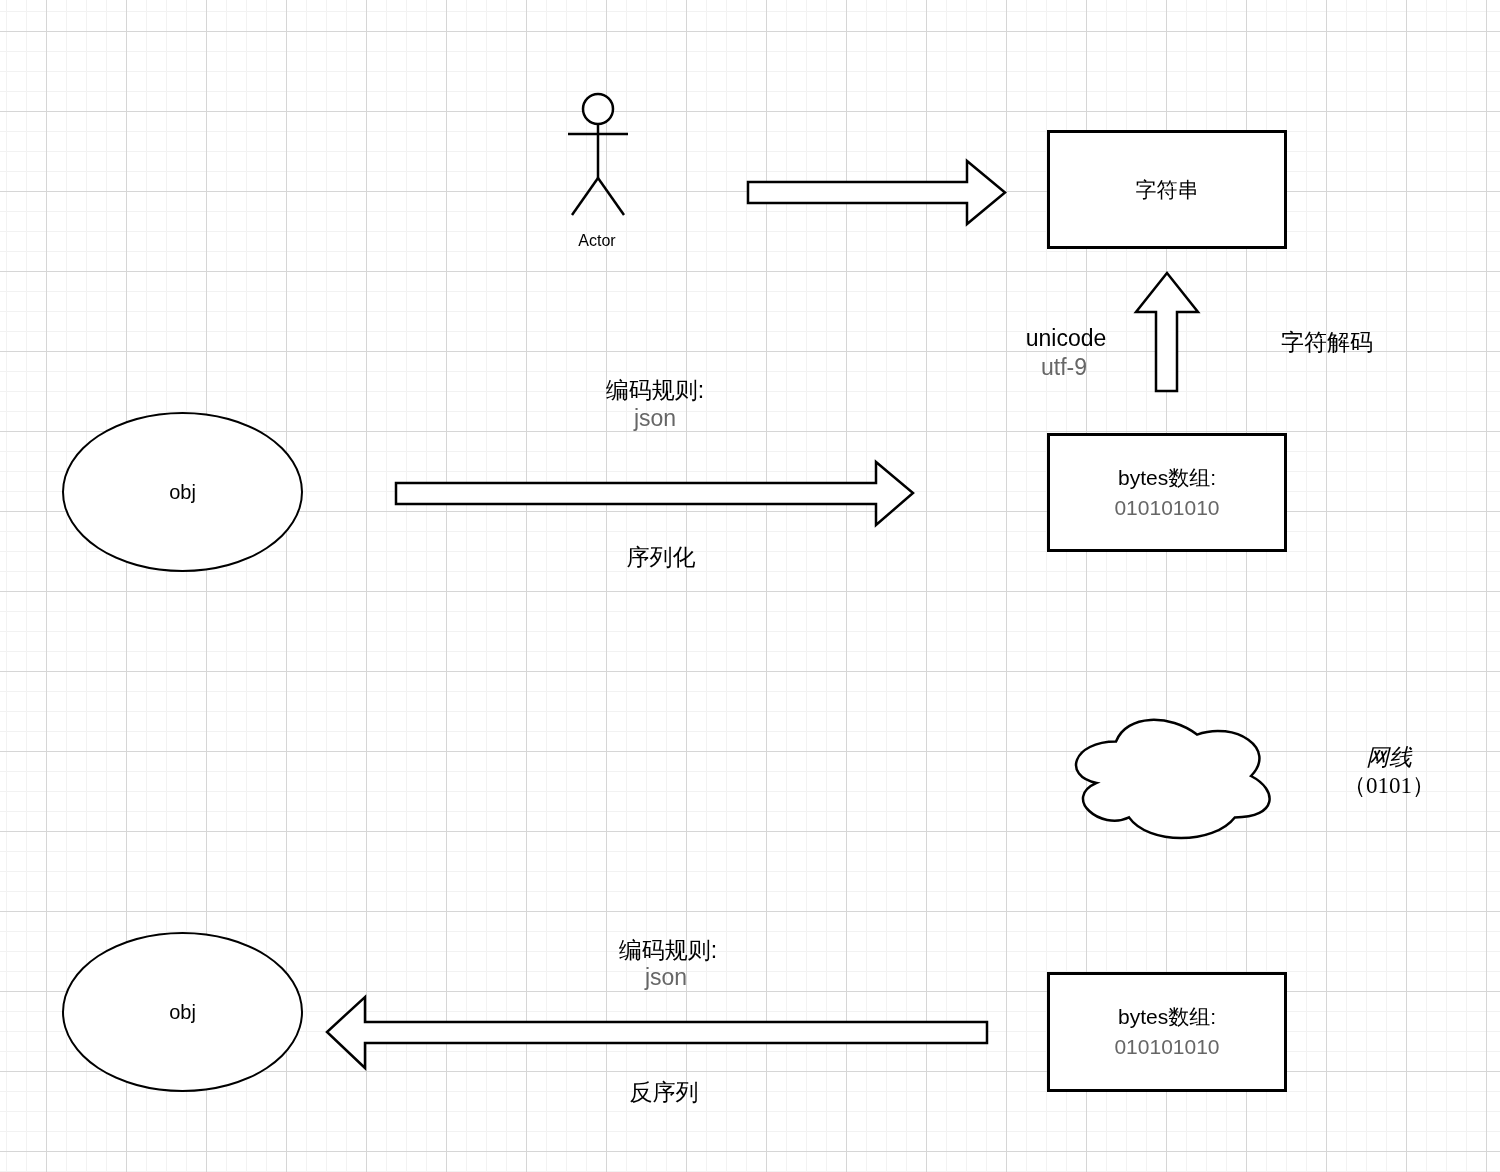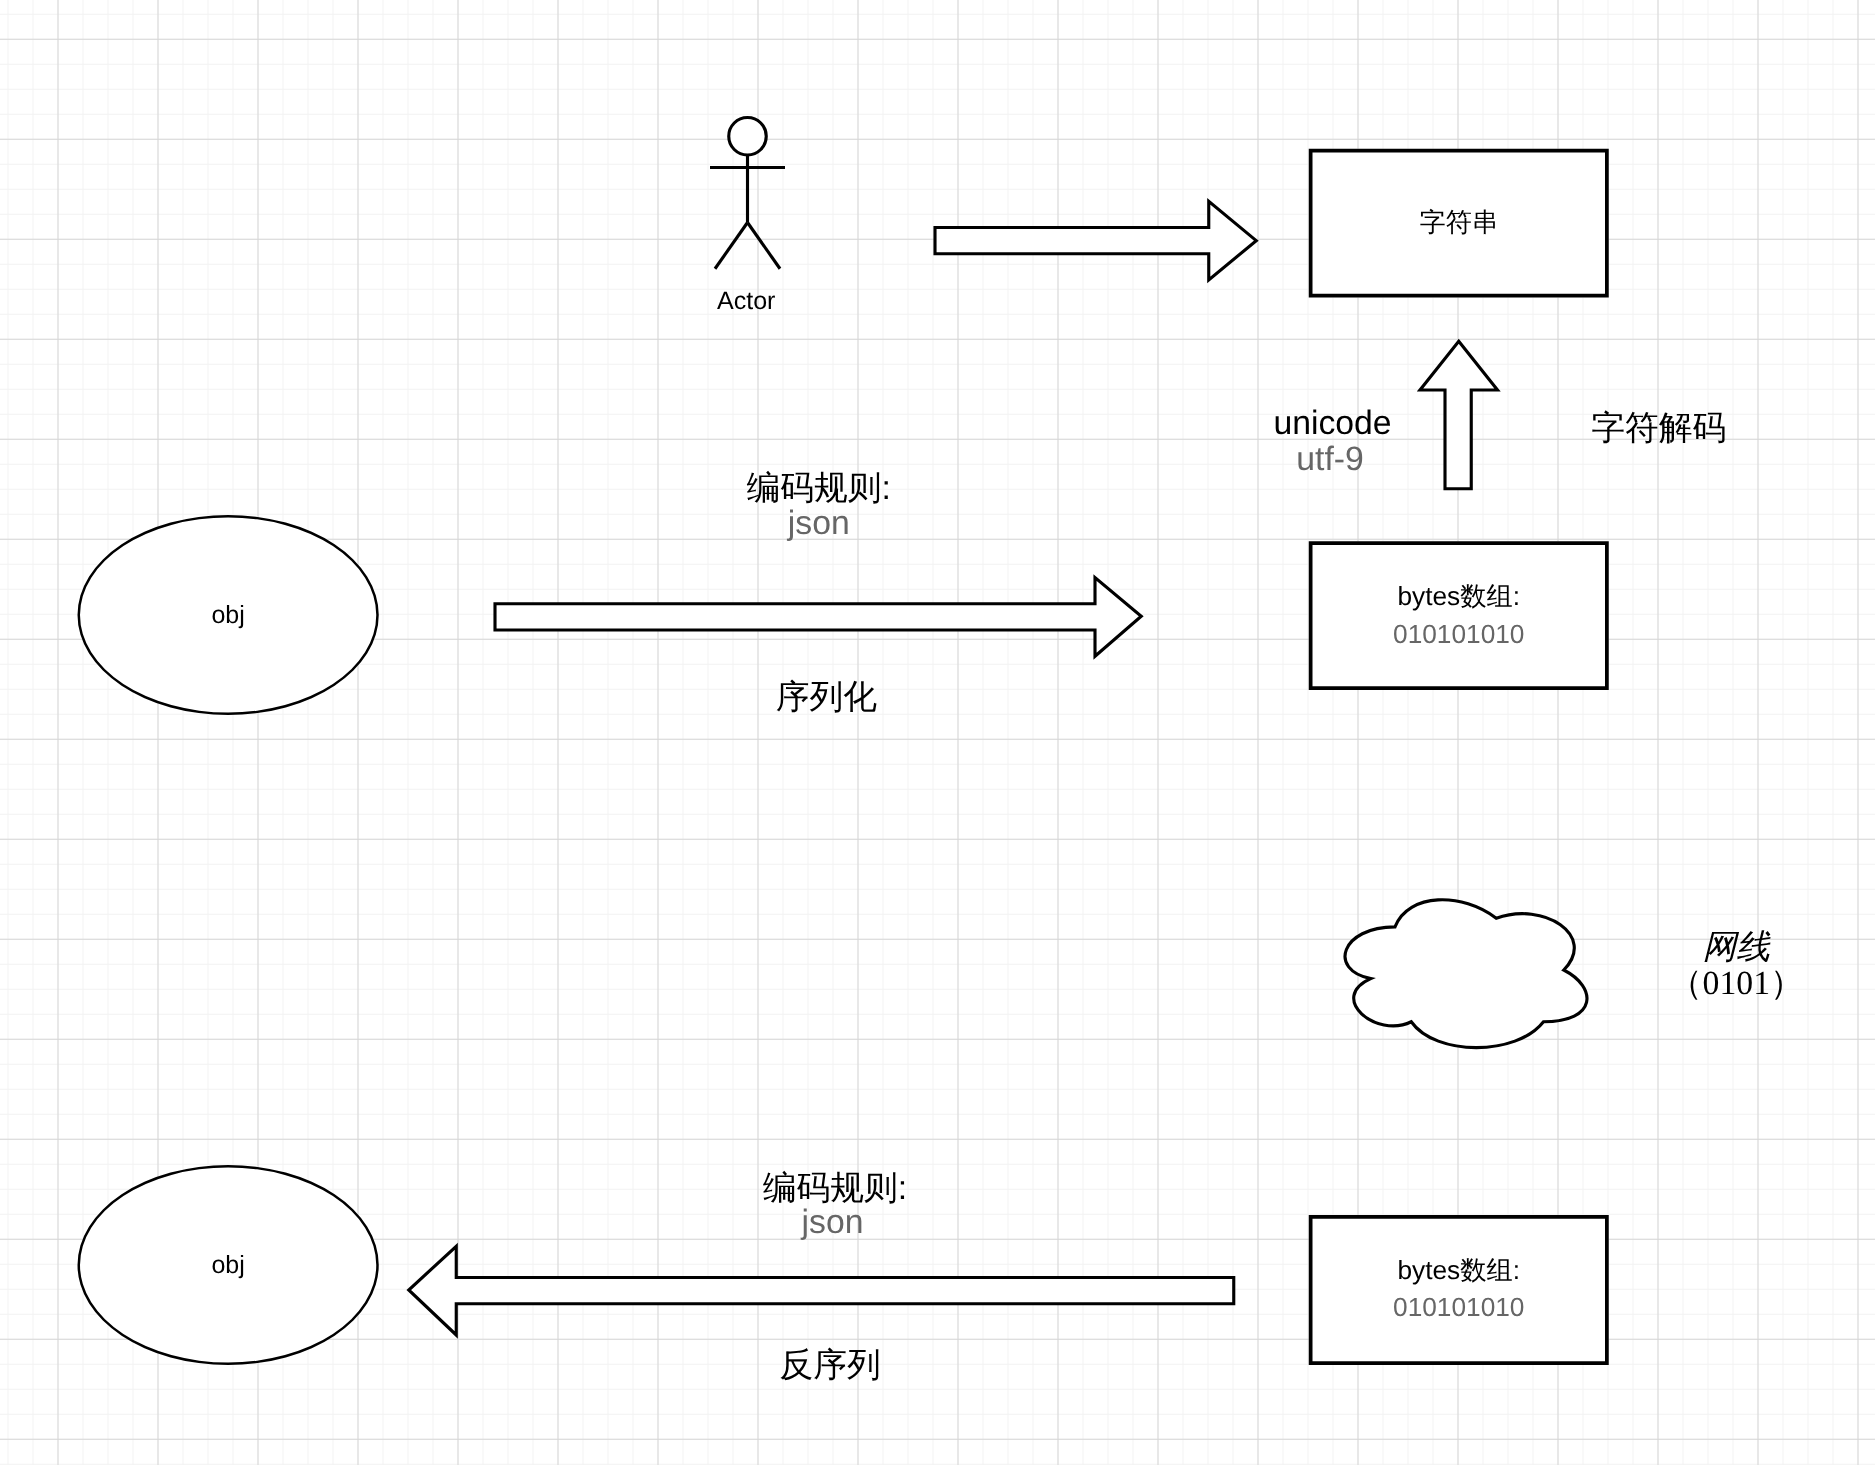--- a/index.html
+++ b/index.html
@@ -44,21 +44,21 @@
     border-radius: 50%;
     border-width: 2.5px;
     font-size: 20px;
     margin-left: 16px;
   }
   .muted { color: #666666; }
   .lbl {
     position: absolute;
     transform: translateX(-50%);
     white-space: nowrap;
-    font-size: 27px;
+    font-size: 23px;
     line-height: 24px;
   }
 </style>
 </head>
 <body>
 
 <div class="canvas">
 
   <svg class="shapes" viewBox="0 0 1500 1172" fill="#ffffff" stroke="#000000" stroke-width="2.5">
 
@@ -80,21 +80,21 @@
 
     <path d="M 1116 741.5
          C 1072.8 741.5 1062 776 1096.6 782.9
          C 1062 798.1 1100.9 831.2 1129 817.4
          C 1148.4 845 1213.2 845 1234.8 817.4
          C 1278 817.4 1278 789.8 1251 776
          C 1278 748.4 1234.8 720.8 1197 734.6
          C 1170 713.9 1126.8 713.9 1116 741.5 Z"></path>
   </svg>
 
-  <div class="node" style="left:1047px; top:119px; width:240px; height:119px;">
+  <div class="node" style="left:1047px; top:130px; width:240px; height:119px;">
     <div>字符串</div>
   </div>
 
   <div class="node" style="left:1047px; top:433px; width:240px; height:119px;">
     <div>bytes数组:</div>
     <div class="muted">010101010</div>
   </div>
 
   <div class="node" style="left:1047px; top:972px; width:240px; height:120px;">
     <div>bytes数组:</div>
@@ -102,21 +102,21 @@
   </div>
 
   <div class="node ellipse-node" style="left:46px; top:412px; width:241px; height:160px;">
     <div>obj</div>
   </div>
 
   <div class="node ellipse-node" style="left:46px; top:932px; width:241px; height:160px;">
     <div>obj</div>
   </div>
 
-  <div class="lbl" style="left:597px; top:229px; font-size:20px;">Actor</div>
+  <div class="lbl" style="left:597px; top:229px; font-size:16px;">Actor</div>
 
   <div class="lbl" style="left:1066px; top:326px;">unicode</div>
   <div class="lbl muted" style="left:1064px; top:355px;">utf-9</div>
   <div class="lbl" style="left:1308px; top:330px;margin-left:19px;">字符解码</div>
 
   <div class="lbl" style="left:655px; top:378px;">编码规则:</div>
   <div class="lbl muted" style="left:655px; top:406px;">json</div>
   <div class="lbl" style="left:661px; top:545px;">序列化</div>
 
   <div class="lbl" style="left:1389px; top:745px;font-style:italic;">网线</div>

